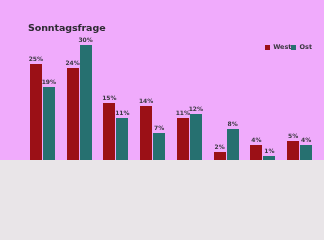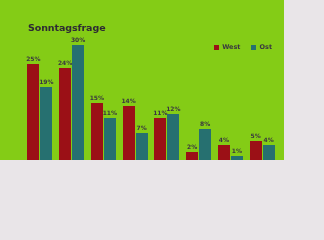--- a/index.html
+++ b/index.html
@@ -9,44 +9,43 @@
   body {
     width: 324px;
     height: 160px;
     overflow: hidden;
     background: #e9e5e8;
     font-family: "DejaVu Sans", sans-serif;
   }
 
   #chart-root {
     position: relative;
-    width: 284px;
+    width: 324px;
     height: 160px;
-    background: #84cc16;
+    background: #f0abfc;
     box-sizing: border-box;
   }
 
   #chart-title {
     position: absolute;
     left: 28px;
     top: 22px;
     font-size: 9.5px;
     font-weight: bold;
     color: #2e2b33;
     letter-spacing: -0.1px;
     white-space: nowrap;
   }
 
   #legend {
     position: absolute;
     right: 12px;
     top: 44px;
     display: flex;
     align-items: center;
-    gap: 11px;
   }
   .legend-entry {
     display: flex;
     align-items: center;
     gap: 3px;
     white-space: nowrap;
   }
   .legend-swatch {
     width: 5px;
     height: 5px;

